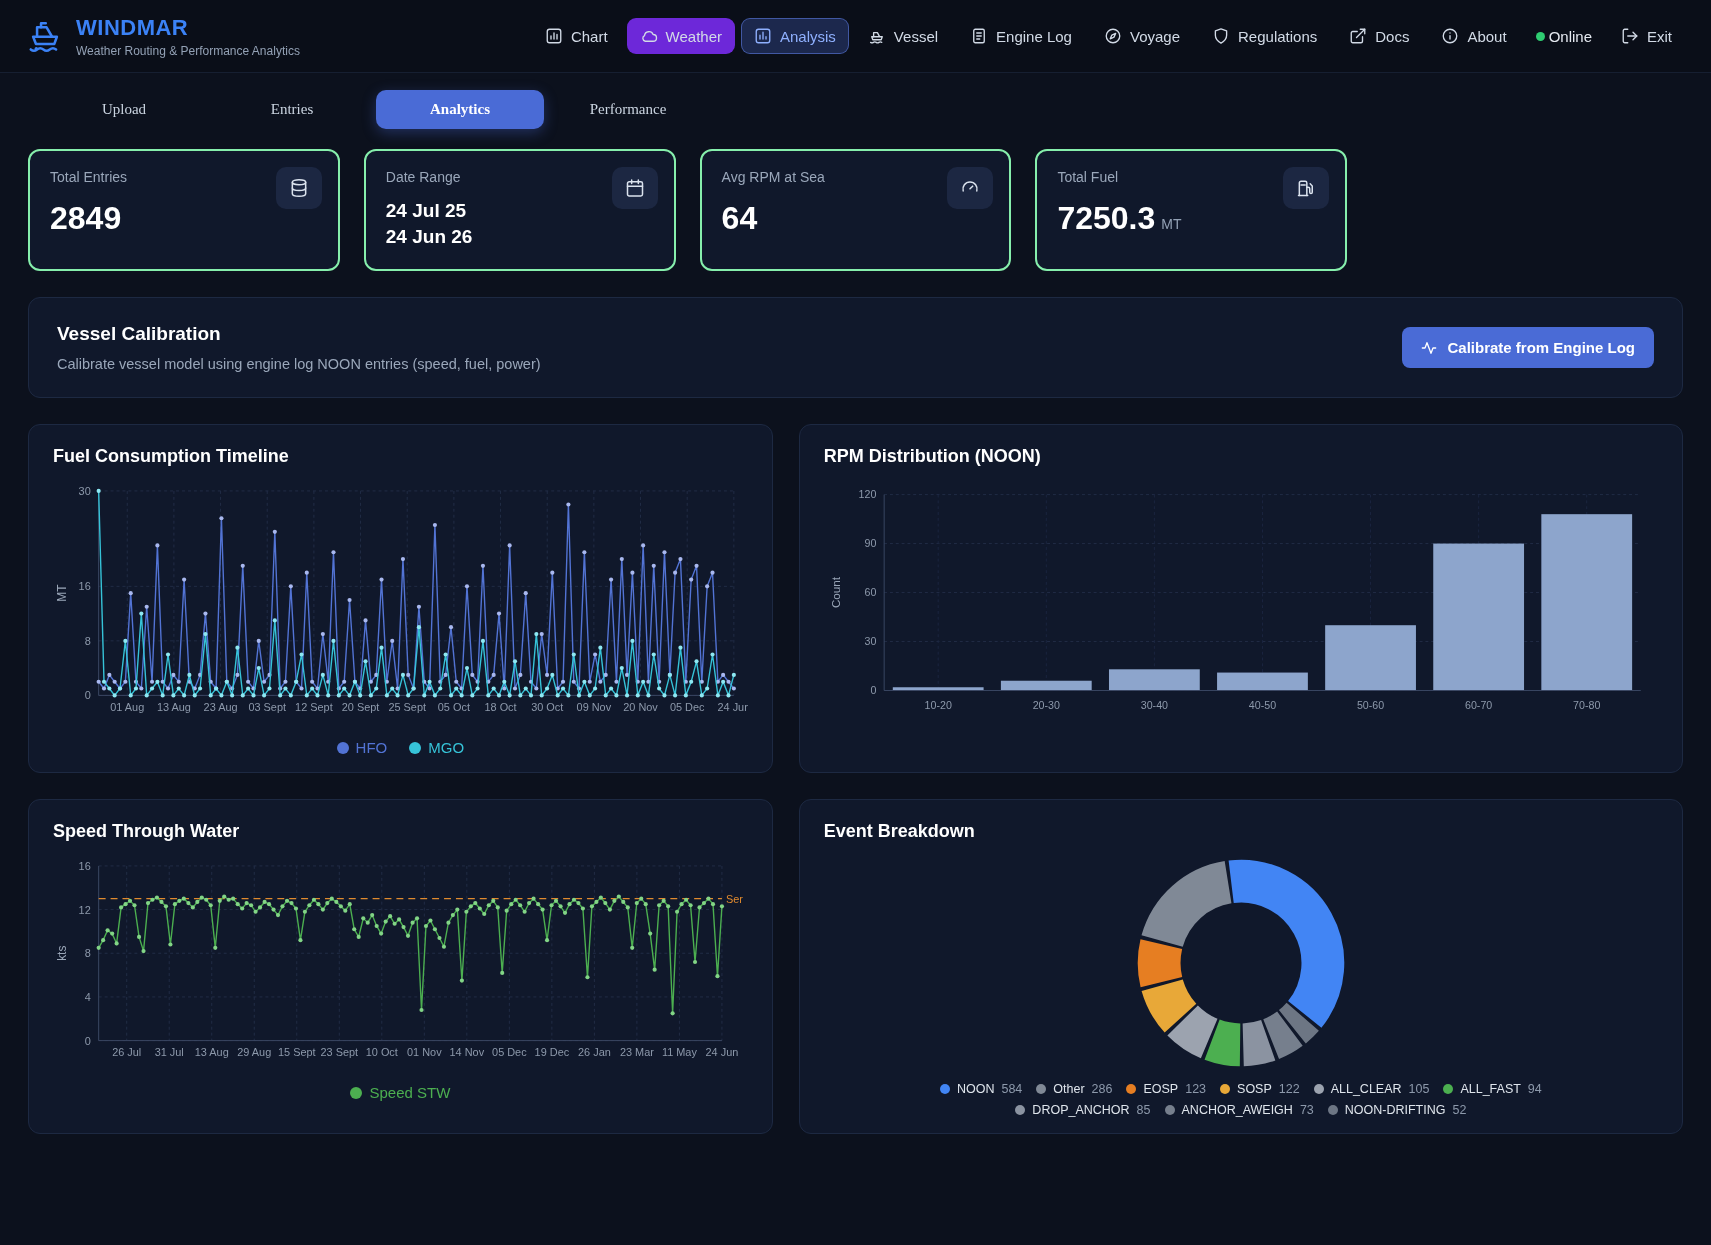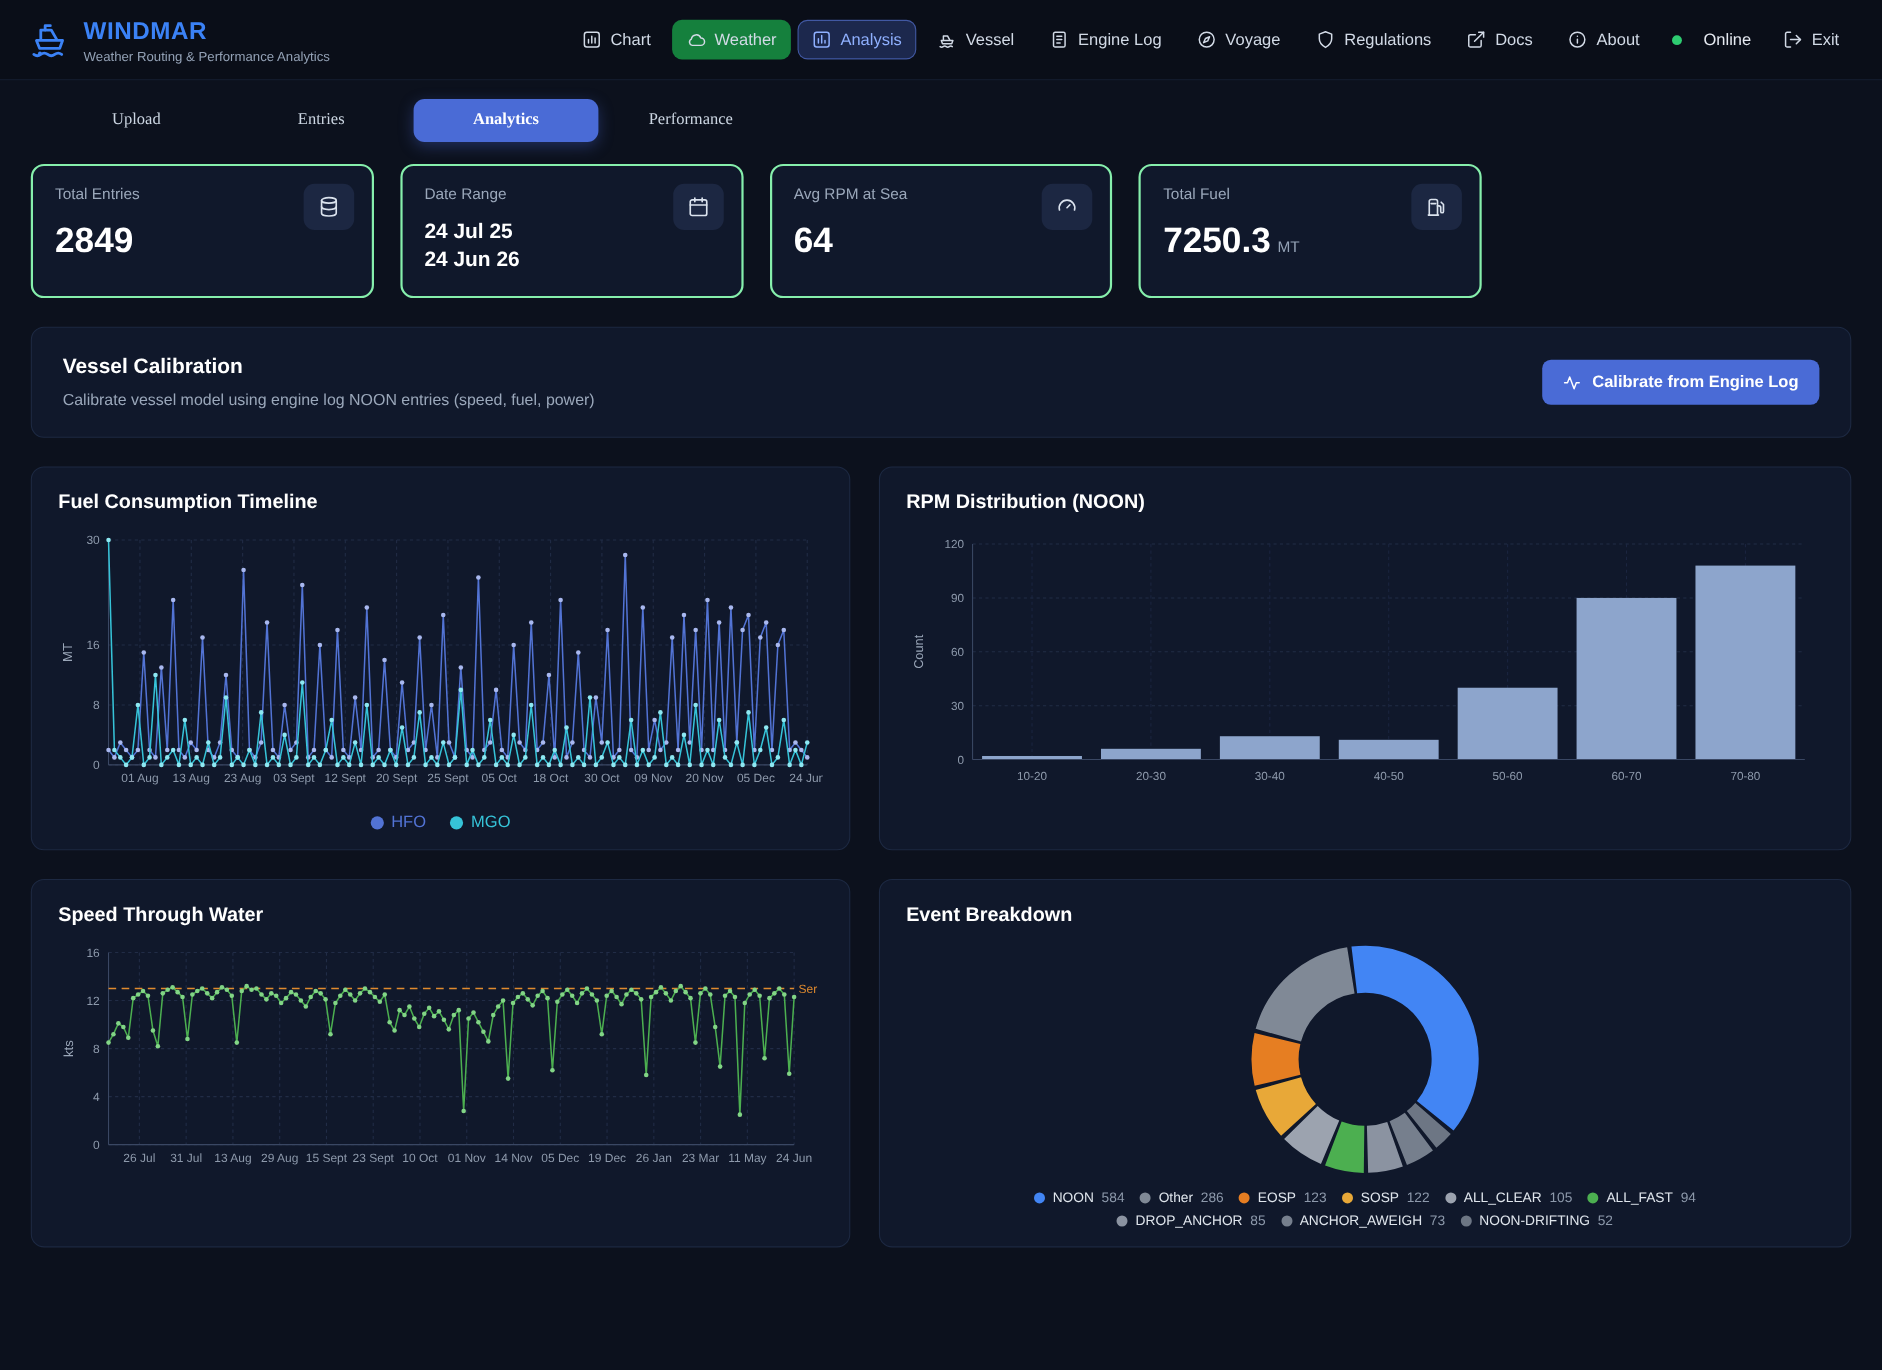--- a/index.html
+++ b/index.html
@@ -19,27 +19,27 @@
   .logo svg { flex: 0 0 auto; }
   .brand { font-size: 22px; font-weight: 700; color: #3b82f6; letter-spacing: .5px; }
   .tagline { font-size: 12px; color: #93a1b5; margin-top: 3px; }
   nav { margin-left: auto; display: flex; align-items: center; gap: 6px; }
   .navitem {
     display: flex; align-items: center; gap: 8px;
     padding: 9px 13px; border-radius: 9px; cursor: pointer;
     color: #d2dae6; font-size: 15px; white-space: nowrap;
   }
   .navitem svg { stroke: currentColor; }
-  .navitem.pill { background: #15803d; }
+  .navitem.pill { background: #6d28d9; }
   .navitem.active {
     background: rgba(74,107,214,.28);
     border: 1px solid rgba(96,130,235,.55);
     color: #8fb0fe; padding: 8px 12px;
   }
-  .status { display: flex; align-items: center; gap: 20px; padding: 9px 10px; font-size: 15px; color: #e5e9f0; }
+  .status { display: flex; align-items: center; gap: 4px; padding: 9px 10px; font-size: 15px; color: #e5e9f0; }
   .status .dot { width: 9px; height: 9px; border-radius: 50%; background: #2ecc71; }
   
   .tabs { display: flex; padding: 17px 40px 14px; }
   .tab {
     width: 168px; text-align: center; padding: 11px 0;
     font-size: 15px; color: #cbd5e1; border-radius: 10px; cursor: pointer; font-family: Liberation Serif, serif;
   }
   .tab.active { background: #4a6bd6; color: #fff; font-weight: 600; box-shadow: 0 4px 14px rgba(74,107,214,.35); }
   
   .stats { display: grid; grid-template-columns: repeat(5,1fr); gap: 24px; padding: 6px 28px 0; }
@@ -769,20 +769,26 @@
         <circle cx="637.9" cy="44.1" r="2.1" fill="#82d586"></circle>
         <circle cx="642.4" cy="49.6" r="2.1" fill="#82d586"></circle>
         <circle cx="646.9" cy="106.8" r="2.1" fill="#82d586"></circle>
         <circle cx="651.4" cy="51.8" r="2.1" fill="#82d586"></circle>
         <circle cx="655.9" cy="47.4" r="2.1" fill="#82d586"></circle>
         <circle cx="660.4" cy="43.0" r="2.1" fill="#82d586"></circle>
         <circle cx="665.0" cy="48.5" r="2.1" fill="#82d586"></circle>
         <circle cx="669.5" cy="121.1" r="2.1" fill="#82d586"></circle>
         <circle cx="674.0" cy="50.7" r="2.1" fill="#82d586"></circle>
       </svg>
+    <div class="legend" id="speedLegend">
+        <span class="legend-item">
+          <span class="dot" style="background: rgb(76, 175, 80);"></span>
+          <span style="color: rgb(76, 175, 80);">Speed STW</span>
+        </span>
+      </div>
   </div>
   <div class="panel">
     <h3>Event Breakdown</h3>
     <svg id="eventDonut" class="donut" viewBox="0 0 230 230">
         <path d="M 104.43 27.64 A 88 88 0 0 1 183.53 170.20" fill="none" stroke="#4285f4" stroke-width="46"></path>
         <path d="M 181.36 172.79 A 88 88 0 0 1 170.22 183.52" fill="none" stroke="#6d7684" stroke-width="46"></path>
         <path d="M 167.55 185.59 A 88 88 0 0 1 147.42 196.81" fill="none" stroke="#767f8d" stroke-width="46"></path>
         <path d="M 144.26 197.99 A 88 88 0 0 1 117.37 202.97" fill="none" stroke="#8b93a1" stroke-width="46"></path>
         <path d="M 113.99 202.99 A 88 88 0 0 1 83.95 197.34" fill="none" stroke="#4caf50" stroke-width="46"></path>
         <path d="M 80.81 196.09 A 88 88 0 0 1 52.27 176.72" fill="none" stroke="#9ca3af" stroke-width="46"></path>

